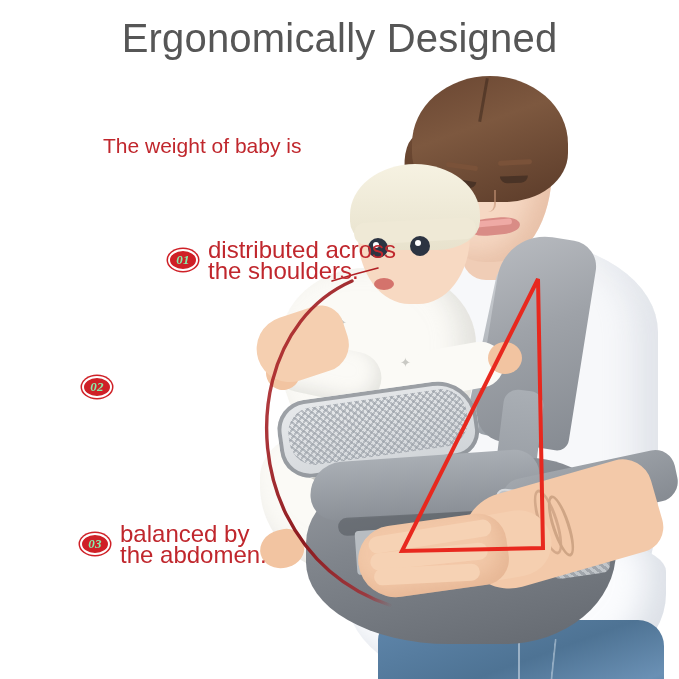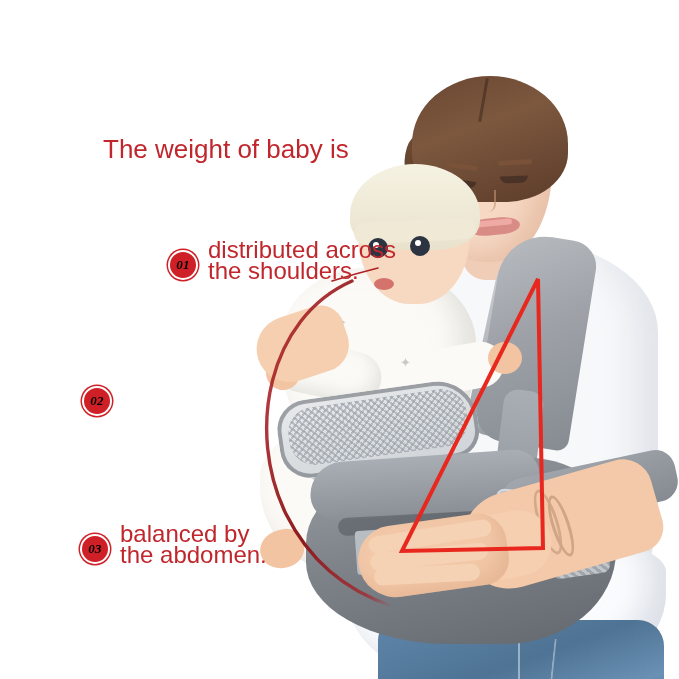--- a/index.html
+++ b/index.html
@@ -7,21 +7,21 @@
   #stage{position:relative;width:679px;height:679px;background:#ffffff;overflow:hidden;}
 
   
   .title{
     position:absolute;left:0;top:16px;width:679px;text-align:center;
     font-size:40px;font-weight:400;letter-spacing:.2px;color:#565656;
     font-family:"Liberation Sans",sans-serif;white-space:nowrap;
   }
   .subtitle{
     position:absolute;left:103px;top:134px;
-    font-size:26px;font-weight:400;color:#c0272d;
+    font-size:21px;font-weight:400;color:#c0272d;
     font-family:"Liberation Sans",sans-serif;white-space:nowrap;
   }
 
   
   .photo{position:absolute;left:250px;top:60px;width:429px;height:619px;overflow:hidden;}
   .ph{position:absolute;}
 
   
   .tee{
     left:108px;top:180px;width:300px;height:420px;background:#f7f8fa;
@@ -195,25 +195,25 @@
     left:6px;top:252px;width:92px;height:66px;background:#f5cfb0;
     border-radius:34px 24px 28px 34px;transform:rotate(-18deg);
   }
 
   
   .svg-over{position:absolute;left:0;top:0;width:679px;height:679px;pointer-events:none;}
 
   
   .callout{position:absolute;display:flex;align-items:center;gap:10px;}
   .badge{
-    width:30px;height:30px;border-radius:50%;flex:0 0 30px;
+    width:30px;height:22px;border-radius:50%;flex:0 0 30px;
     background:#cf2027;box-shadow:inset 0 0 0 2px #ffffff, 0 0 0 1.5px #cf2027;
     display:flex;align-items:center;justify-content:center;
-    color:#000000;font-size:13px;font-style:italic;font-weight:700;
-    font-family:"Liberation Serif",serif;letter-spacing:.3px;margin-top:10px;
+    color:#86efac;font-size:13px;font-style:italic;font-weight:700;
+    font-family:"Liberation Serif",serif;letter-spacing:.3px;
   }
   .ctext{
     color:#c0272d;font-size:24px;line-height:21px;font-weight:400;
     font-family:"Liberation Sans",sans-serif;white-space:pre-line;
   }
   #c1{left:168px;top:239px;}
   #c2{left:82px;top:376px;}
   #c3{left:80px;top:523px;}
 </style>
 </head>
@@ -302,20 +302,21 @@
       </linearGradient>
     </defs>
 
     <path d="M332 281 C 348 276, 362 272, 378 268" stroke="#b01f24" stroke-width="1.6" fill="none" stroke-linecap="round"></path>
 
     <path d="M352 281 C 268 318, 246 432, 286 514 C 312 566, 350 592, 392 606" stroke="url(#arcfade)" stroke-width="3.4" fill="none" stroke-linecap="round"></path>
 
     <path d="M538 279 L 402 551 L 543 548 Z" stroke="#e8281e" stroke-width="4" fill="none" stroke-linejoin="miter" stroke-linecap="square"></path>
   </svg>
 
+  <div class="title">Ergonomically Designed</div>
   <div class="subtitle">The weight of baby is</div>
 
   <div class="callout" id="c1">
     <div class="badge">01</div>
     <div class="ctext">distributed across
 the shoulders.</div>
   </div>
 
   <div class="callout" id="c2">
     <div class="badge">02</div>

